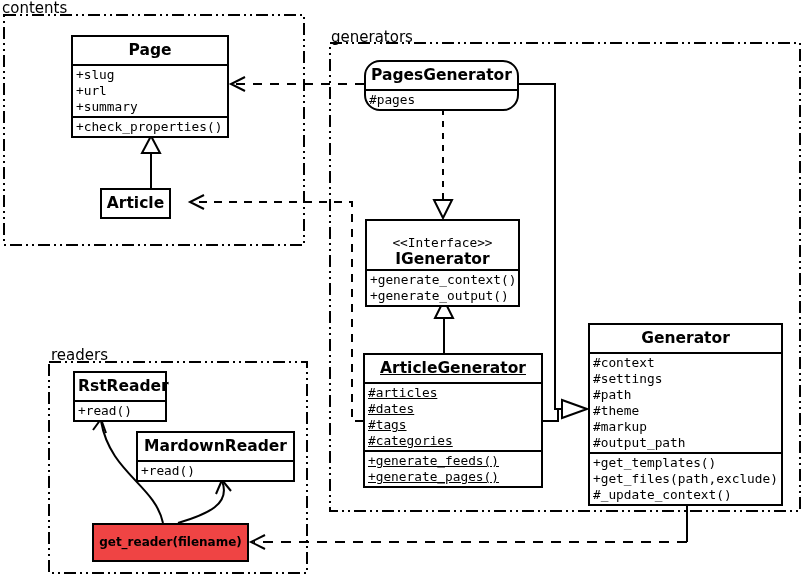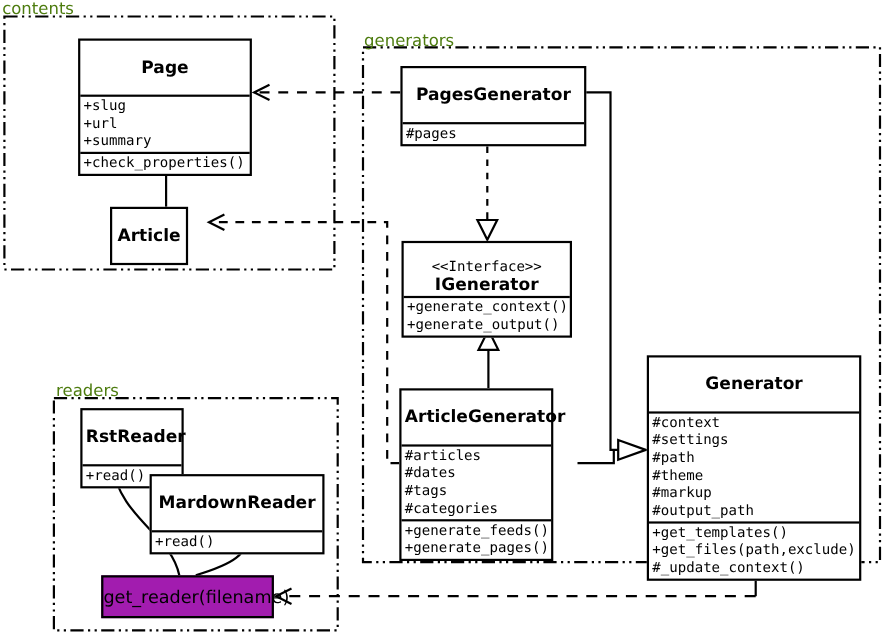--- a/index.html
+++ b/index.html
@@ -1,29 +1,29 @@
 <!DOCTYPE html>
 <html><head>
 <meta charset="utf-8">
 <style>
   html,body{margin:0;padding:0;background:#fff;}
   .stage{position:relative;width:803px;height:579px;background:#ffffff;
          font-family:"DejaVu Sans",sans-serif;color:#000;overflow:hidden;}
   .layer{position:absolute;left:0;top:0;}
-  .pkg-label{position:absolute;font-size:15px;line-height:16px;color:#4d7c0f;white-space:nowrap;}
+  .pkg-label{position:absolute;font-size:15px;line-height:16px;color:#000000;white-space:nowrap;}
   .uml{position:absolute;box-sizing:border-box;border:2px solid #000;background:#fff;}
   .uml .t{font-weight:bold;font-size:15.5px;line-height:25px;text-align:center;
-          padding:12px 3px;white-space:nowrap;}
+          padding:1px 3px;white-space:nowrap;}
   .uml .t2{font-weight:bold;font-size:15.5px;line-height:19px;text-align:center;white-space:nowrap;}
   .uml .stereo{font-family:"DejaVu Sans Mono",monospace;font-size:12.8px;line-height:15px;
           padding-top:14px;text-align:center;white-space:nowrap;}
   .uml .sec{border-top:2px solid #000;padding:1px 3px;}
   .uml .m{font-family:"DejaVu Sans Mono",monospace;font-size:12.8px;line-height:16px;white-space:pre;}
-  .fnbox{position:absolute;box-sizing:border-box;border:2px solid #000;background:#a21caf;
-         font-size:16px;line-height:35px;text-align:center;white-space:nowrap;}
+  .fnbox{position:absolute;box-sizing:border-box;border:2px solid #000;background:#ef4444;
+         font-size:12px;line-height:35px;text-align:center;white-space:nowrap;font-weight:bold;}
   svg .ln{stroke:#000;stroke-width:2;fill:none;}
   svg .tri{stroke:#000;stroke-width:2;fill:#fff;}
 </style>
 </head>
 <body>
 
 <div class="stage">
 
   <svg class="layer" width="803" height="579" viewBox="0 0 803 579">
 
@@ -92,39 +92,39 @@
     </div>
     <div class="sec">
       <div class="m">+check_properties()</div>
     </div>
   </div>
 
   <div class="uml" style="left:100px;top:188px;width:71px;">
     <div class="t">Article</div>
   </div>
 
-  <div class="uml" style="left:364px;top:60px;width:169px;">
+  <div class="uml" style="left:364px;top:60px;width:155px;border-radius:16px;">
     <div class="t">PagesGenerator</div>
     <div class="sec">
       <div class="m">#pages</div>
     </div>
   </div>
 
   <div class="uml" style="left:365px;top:219px;width:155px;">
     <div>
       <div class="stereo">&lt;&lt;Interface&gt;&gt;</div>
       <div class="t2">IGenerator</div>
     </div>
     <div class="sec">
       <div class="m">+generate_context()</div>
       <div class="m">+generate_output()</div>
     </div>
   </div>
 
-  <div class="uml" style="left:363px;top:353px;width:140px;">
+  <div class="uml" style="left:363px;top:353px;width:180px;text-decoration:underline;">
     <div class="t">ArticleGenerator</div>
     <div class="sec">
       <div class="m">#articles</div>
       <div class="m">#dates</div>
       <div class="m">#tags</div>
       <div class="m">#categories</div>
     </div>
     <div class="sec">
       <div class="m">+generate_feeds()</div>
       <div class="m">+generate_pages()</div>

